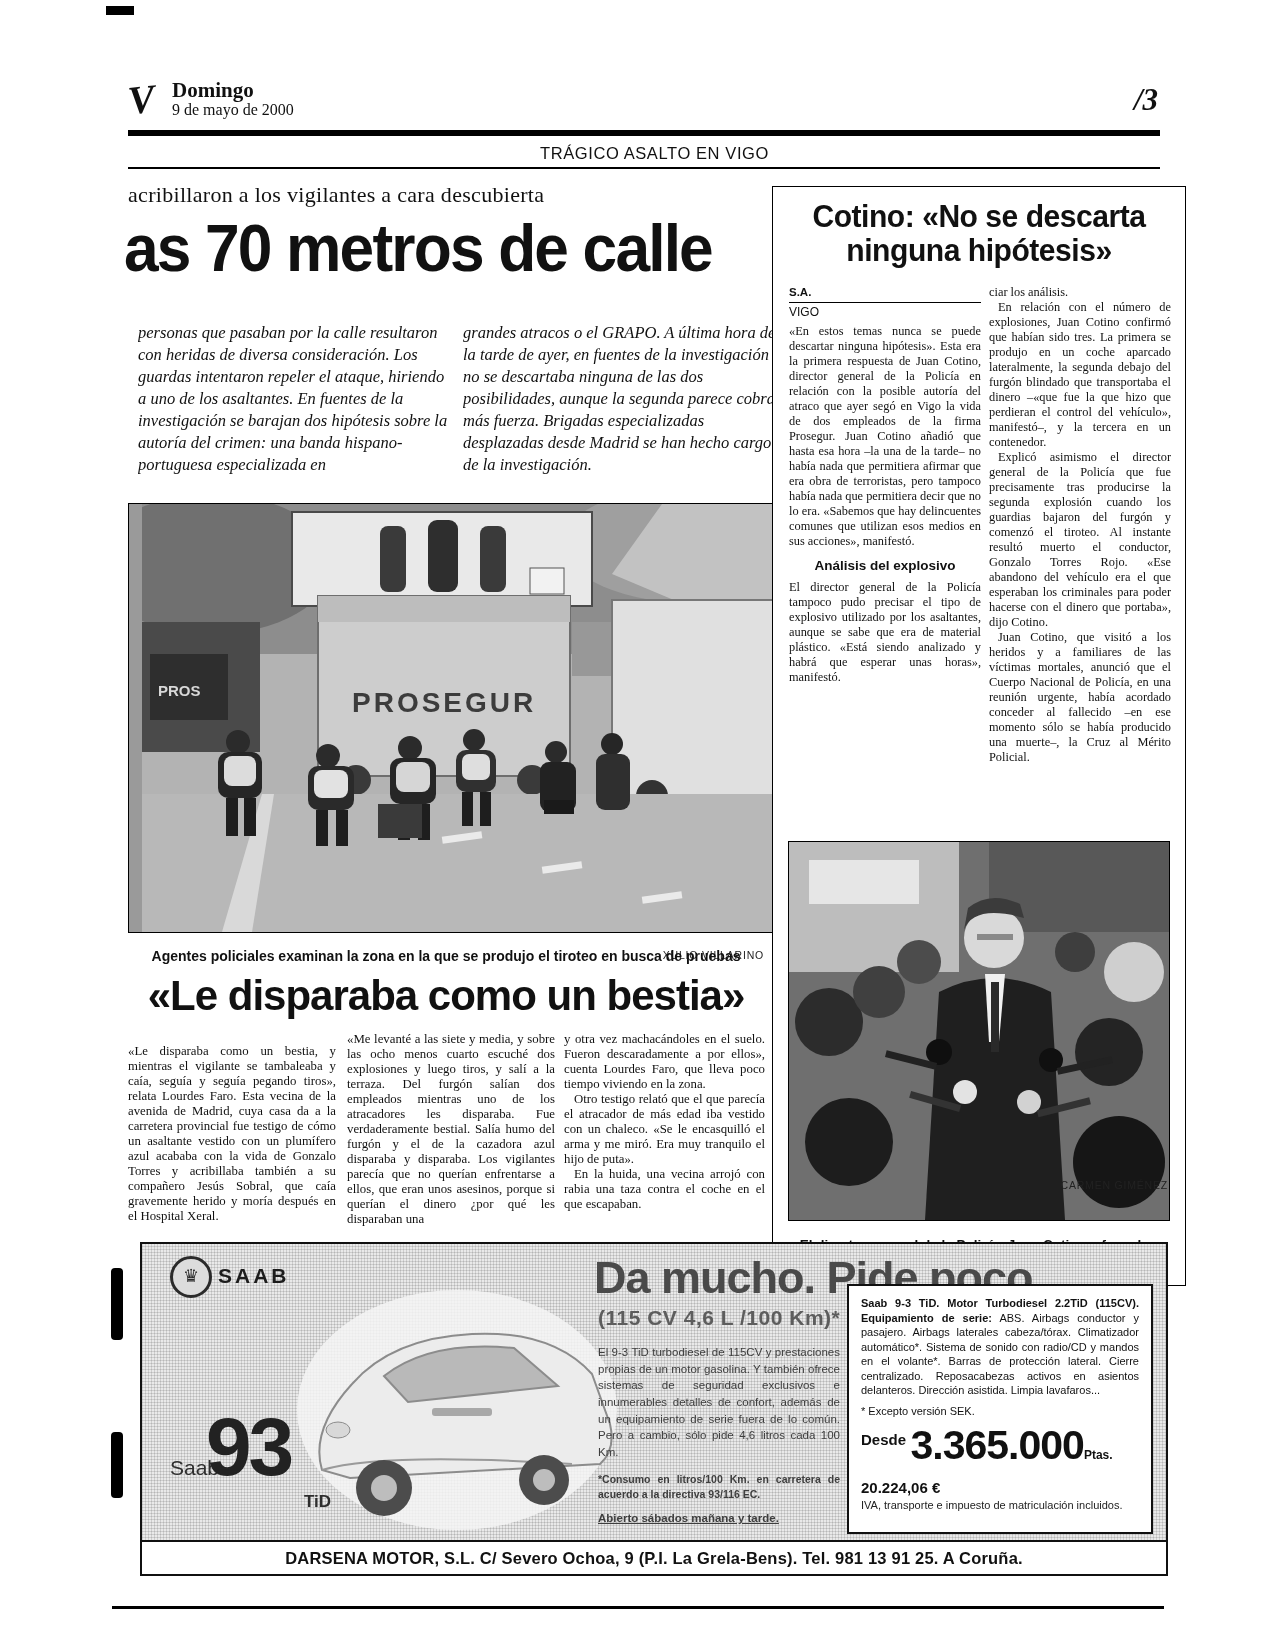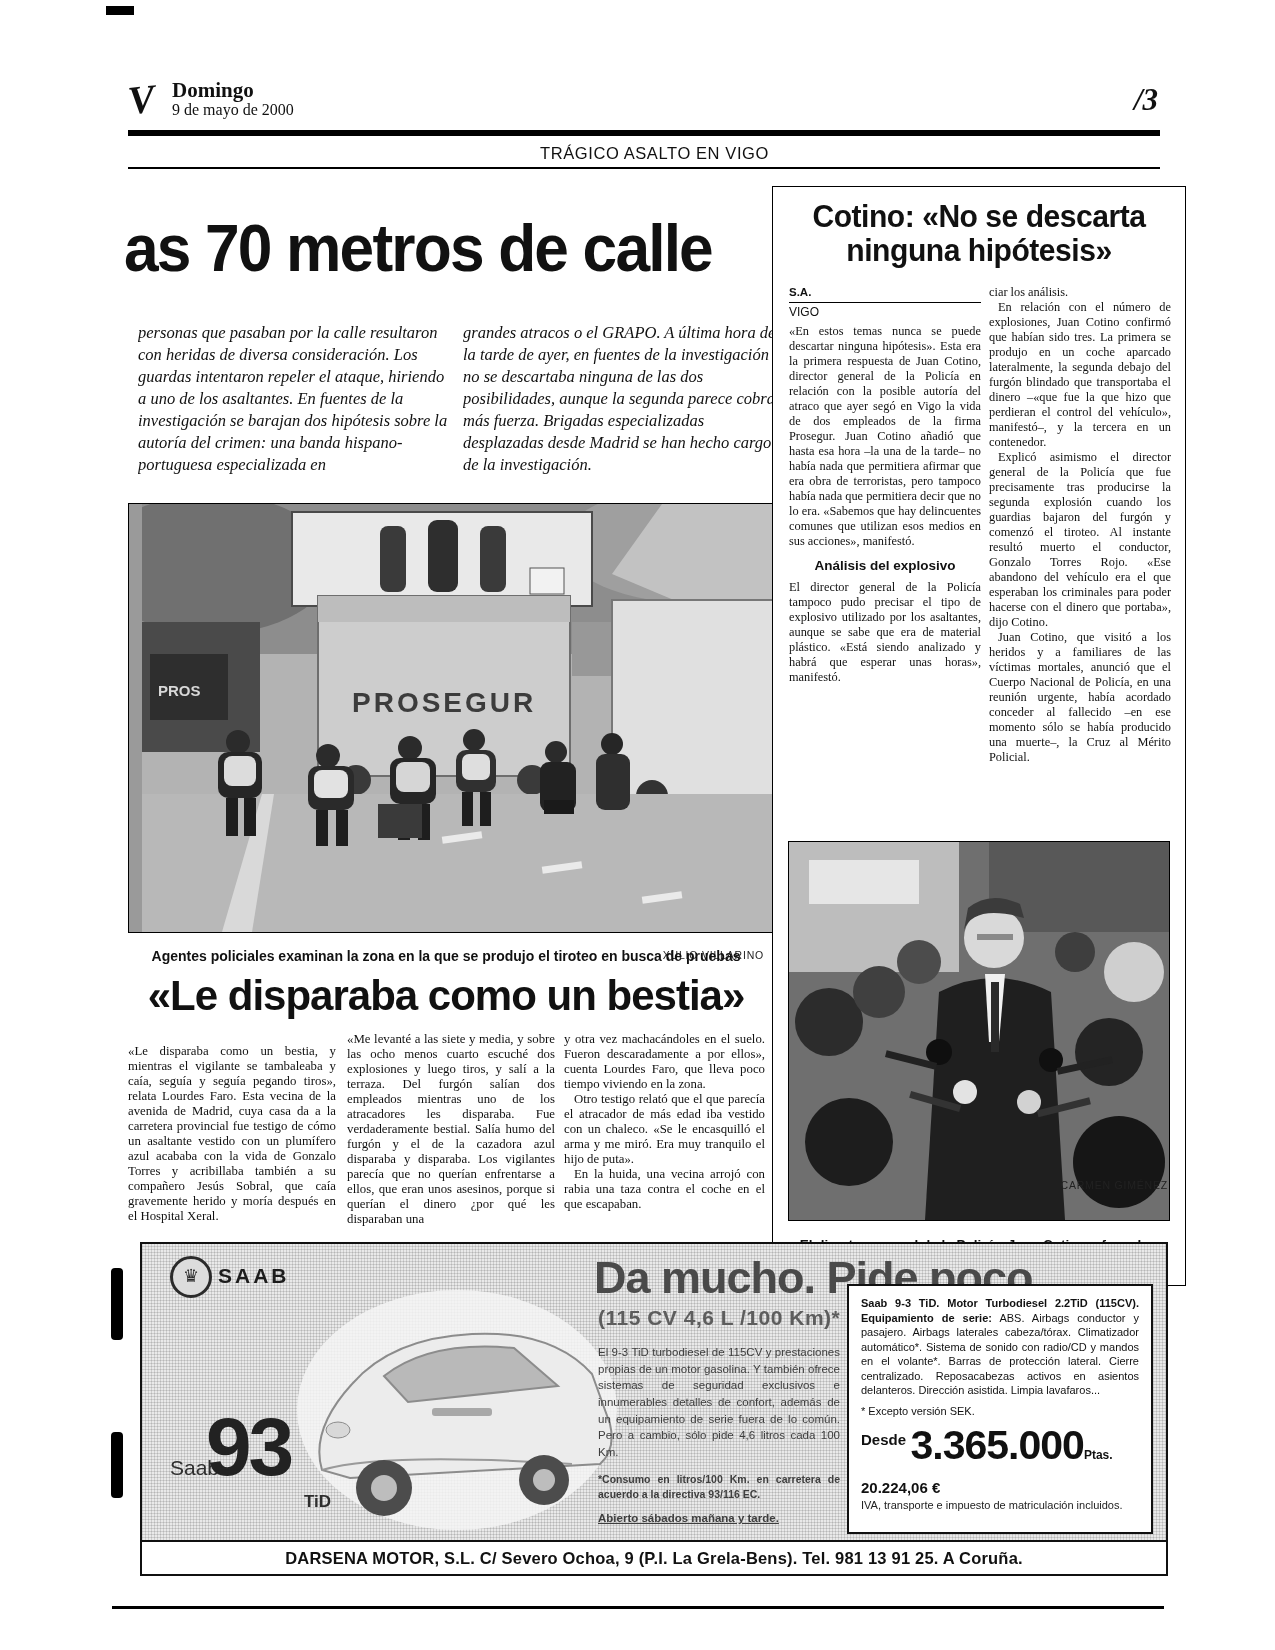--- a/index.html
+++ b/index.html
@@ -52,20 +52,21 @@
   <div class="abs" style="left:128px;top:76px;font-size:40px;font-weight:bold;font-style:italic;transform:rotate(-6deg);">V</div>
   <div class="abs" style="left:172px;top:78px;font-size:21px;font-weight:bold;">Domingo</div>
   <div class="abs" style="left:172px;top:101px;font-size:16px;">9 de mayo de 2000</div>
   <div class="abs" style="left:1134px;top:82px;font-size:31px;font-weight:bold;font-style:italic;">/3</div>
 
   <div class="abs rule" style="left:128px;top:130px;width:1032px;height:6px;"></div>
 
   <div class="abs sans" style="left:540px;top:144px;font-size:16.5px;letter-spacing:.6px;">TRÁGICO ASALTO EN VIGO</div>
   <div class="abs rule" style="left:128px;top:167px;width:1032px;height:1.5px;"></div>
 
+  <div class="abs kicker" style="left:128px;top:182px;">acribillaron a los vigilantes a cara descubierta</div>
   <div class="abs mainhead" style="left:124px;top:214px;">as 70 metros de calle</div>
 
   <div class="abs leadcol" style="left:130px;top:322px;width:318px;height:180px;overflow:hidden;">personas que pasaban por la calle resultaron con heridas de diversa consideración. Los guardas intentaron repeler el ataque, hiriendo a uno de los asaltantes. En fuentes de la investigación se barajan dos hipótesis sobre la autoría del crimen: una banda hispano-portuguesa especializada en</div>
   <div class="abs leadcol" style="left:455px;top:322px;width:322px;height:180px;overflow:hidden;">grandes atracos o el GRAPO. A última hora de la tarde de ayer, en fuentes  de la investigación no se descartaba ninguna de las dos posibilidades, aunque la segunda parece cobrar más fuerza. Brigadas especializadas desplazadas desde Madrid se han hecho cargo de la investigación.</div>
 
   <div class="abs photo-frame" style="left:128px;top:503px;width:636px;height:428px;padding-left:13px;">
     <svg width="636" height="428" viewBox="0 0 636 428">
       <rect x="0" y="0" width="636" height="428" fill="#b3b3b3"></rect>
       <rect x="0" y="0" width="636" height="150" fill="#8d8d8d"></rect>
       <ellipse cx="70" cy="60" rx="120" ry="70" fill="#707070"></ellipse>

